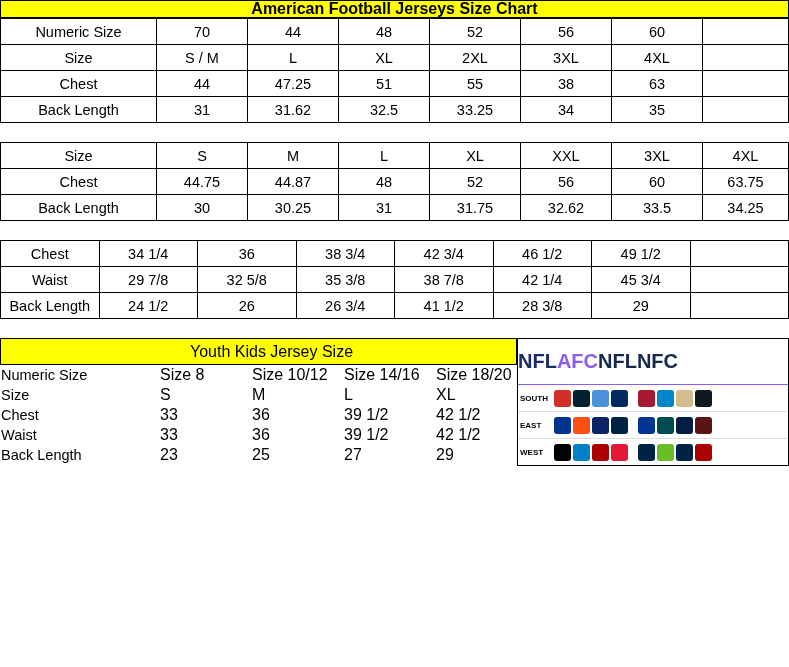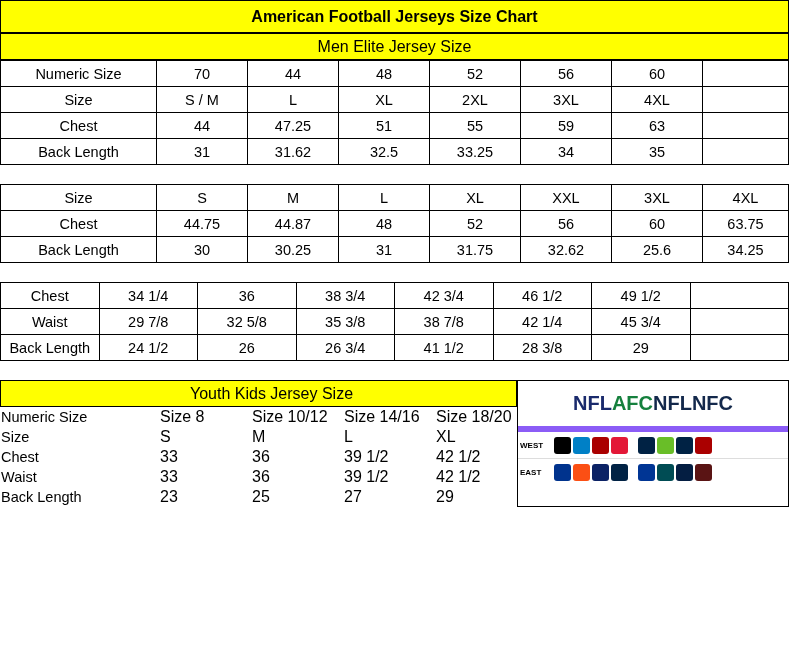--- a/index.html
+++ b/index.html
@@ -1,60 +1,59 @@
 <!DOCTYPE html>
 <html><head>
 <meta charset="utf-8">
 <style>
   html,body{margin:0;padding:0;background:#fff;}
   body{width:789px;height:667px;font-family:"Liberation Sans",sans-serif;color:#000;overflow:hidden;}
   .page{width:789px;height:667px;position:relative;}
   table{border-collapse:collapse;table-layout:fixed;}
   .chart-title{
-    width:789px;height:33px;background:#ffff00;border:1px solid #000;box-sizing:border-box;
+    width:789px;height:18px;background:#ffff00;border:1px solid #000;box-sizing:border-box;
     display:flex;align-items:center;justify-content:center;font-weight:bold;font-size:16px;
   }
   .band{
     background:#ffff00;border:1px solid #000;box-sizing:border-box;
     display:flex;align-items:center;justify-content:center;height:27px;font-size:16px;
   }
   .spacer{height:19px;background:#fff;}
   .grid{width:789px;}
   .grid td{
     border:1px solid #000;height:25px;text-align:center;font-size:14.5px;
     padding:0;overflow:hidden;white-space:nowrap;
   }
   .grid td.empty{border:1px solid #000;}
   .lbl{font-size:14.5px;}
   
   .youth-wrap{display:flex;width:789px;}
   .youth-left{width:517px;}
   .youth-right{width:272px;border:1px solid #000;box-sizing:border-box;background:#fff;position:relative;}
   .youth-left .band{width:517px;padding-left:26px;}
   .youth-left table{width:517px;}
-  .nfl-top{display:flex;height:45px;align-items:center;justify-content:center;border-bottom:6px solid #8b5cf6;}
+  .nfl-top{display:flex;height:45px;align-items:center;justify-content:flex-start;border-bottom:1px solid #8b5cf6;}
   .nfl-logo{font-weight:bold;font-size:20px;color:#1a2a6c;}
-  .nfl-logo.red{color:#15803d;}
+  .nfl-logo.red{color:#8b5cf6;}
   .nfl-logo.blue{color:#13284b;}
   .nfl-rows{display:flex;flex-direction:column;}
   .nfl-row{display:flex;align-items:center;height:26px;border-bottom:1px solid #ddd;}
   .nfl-row:last-child{border-bottom:none;}
   .div-label{width:34px;font-size:8px;font-weight:bold;padding-left:2px;}
   .team-group{display:flex;gap:2px;padding-right:4px;}
   .team-dot{width:17px;height:17px;border-radius:3px;display:inline-block;}
   .sep{width:6px;}
 </style>
 </head>
 <body>
 
 <div class="page">
 
   <div class="chart-title">American Football Jerseys Size Chart</div>
 
-  <div class="band">Men Elite Jersey Size</div>
   <table class="grid">
     <tbody>
         <tr>
       <td class="lbl" style="width:155px">Numeric Size</td>
       <td style="width:90px">70</td>
       <td style="width:90px">44</td>
       <td style="width:90px">48</td>
       <td style="width:90px">52</td>
       <td style="width:90px">56</td>
       <td style="width:90px">60</td>
@@ -69,21 +68,21 @@
       <td>3XL</td>
       <td>4XL</td>
       <td class="empty"></td>
     </tr>
     <tr>
       <td class="lbl">Chest</td>
       <td>44</td>
       <td>47.25</td>
       <td>51</td>
       <td>55</td>
-      <td>59</td>
+      <td>38</td>
       <td>63</td>
       <td class="empty"></td>
     </tr>
     <tr>
       <td class="lbl">Back Length</td>
       <td>31</td>
       <td>31.62</td>
       <td>32.5</td>
       <td>33.25</td>
       <td>34</td>
@@ -117,21 +116,21 @@
       <td>60</td>
       <td>63.75</td>
     </tr>
     <tr>
       <td class="lbl">Back Length</td>
       <td>30</td>
       <td>30.25</td>
       <td>31</td>
       <td>31.75</td>
       <td>32.62</td>
-      <td>25.6</td>
+      <td>33.5</td>
       <td>34.25</td>
     </tr>
   </tbody>
     </table>
 
   <div class="spacer"></div>
 
   <table class="grid">
     <tbody>
     <tr>
@@ -215,48 +214,64 @@
 
     <div class="youth-right">
       <div class="nfl-top">
         <span class="nfl-logo">NFL</span>
         <span class="nfl-logo red">AFC</span>
         <span class="nfl-logo blue">NFL</span>
         <span class="nfl-logo blue">NFC</span>
       </div>
       <div class="nfl-rows">
         <div class="nfl-row">
+          <span class="div-label">SOUTH</span>
+          <span class="team-group">
+            <i class="team-dot" style="background:#d03027"></i>
+            <i class="team-dot" style="background:#03202f"></i>
+            <i class="team-dot" style="background:#4b92db"></i>
+            <i class="team-dot" style="background:#002a5e"></i>
+          </span>
+          <span class="sep"></span>
+          <span class="team-group">
+            <i class="team-dot" style="background:#a71930"></i>
+            <i class="team-dot" style="background:#0085ca"></i>
+            <i class="team-dot" style="background:#d3bc8d"></i>
+            <i class="team-dot" style="background:#101820"></i>
+          </span>
+        </div>
+        <div class="nfl-row">
+          <span class="div-label">EAST</span>
+          <span class="team-group">
+            <i class="team-dot" style="background:#00338d"></i>
+            <i class="team-dot" style="background:#fb4f14"></i>
+            <i class="team-dot" style="background:#0b2265"></i>
+            <i class="team-dot" style="background:#002244"></i>
+          </span>
+          <span class="sep"></span>
+          <span class="team-group">
+            <i class="team-dot" style="background:#003594"></i>
+            <i class="team-dot" style="background:#004c54"></i>
+            <i class="team-dot" style="background:#041e42"></i>
+            <i class="team-dot" style="background:#5a1414"></i>
+          </span>
+        </div>
+        <div class="nfl-row">
           <span class="div-label">WEST</span>
           <span class="team-group">
             <i class="team-dot" style="background:#000000"></i>
             <i class="team-dot" style="background:#0080c6"></i>
             <i class="team-dot" style="background:#aa0000"></i>
             <i class="team-dot" style="background:#e31837"></i>
           </span>
           <span class="sep"></span>
           <span class="team-group">
             <i class="team-dot" style="background:#002244"></i>
             <i class="team-dot" style="background:#69be28"></i>
             <i class="team-dot" style="background:#002244"></i>
             <i class="team-dot" style="background:#aa0000"></i>
           </span>
         </div>
-        <div class="nfl-row">
-          <span class="div-label">EAST</span>
-          <span class="team-group">
-            <i class="team-dot" style="background:#00338d"></i>
-            <i class="team-dot" style="background:#fb4f14"></i>
-            <i class="team-dot" style="background:#0b2265"></i>
-            <i class="team-dot" style="background:#002244"></i>
-          </span>
-          <span class="sep"></span>
-          <span class="team-group">
-            <i class="team-dot" style="background:#003594"></i>
-            <i class="team-dot" style="background:#004c54"></i>
-            <i class="team-dot" style="background:#041e42"></i>
-            <i class="team-dot" style="background:#5a1414"></i>
-          </span>
-        </div>
       </div>
     </div>
   </div>
 
 </div>
 
 </body></html>

